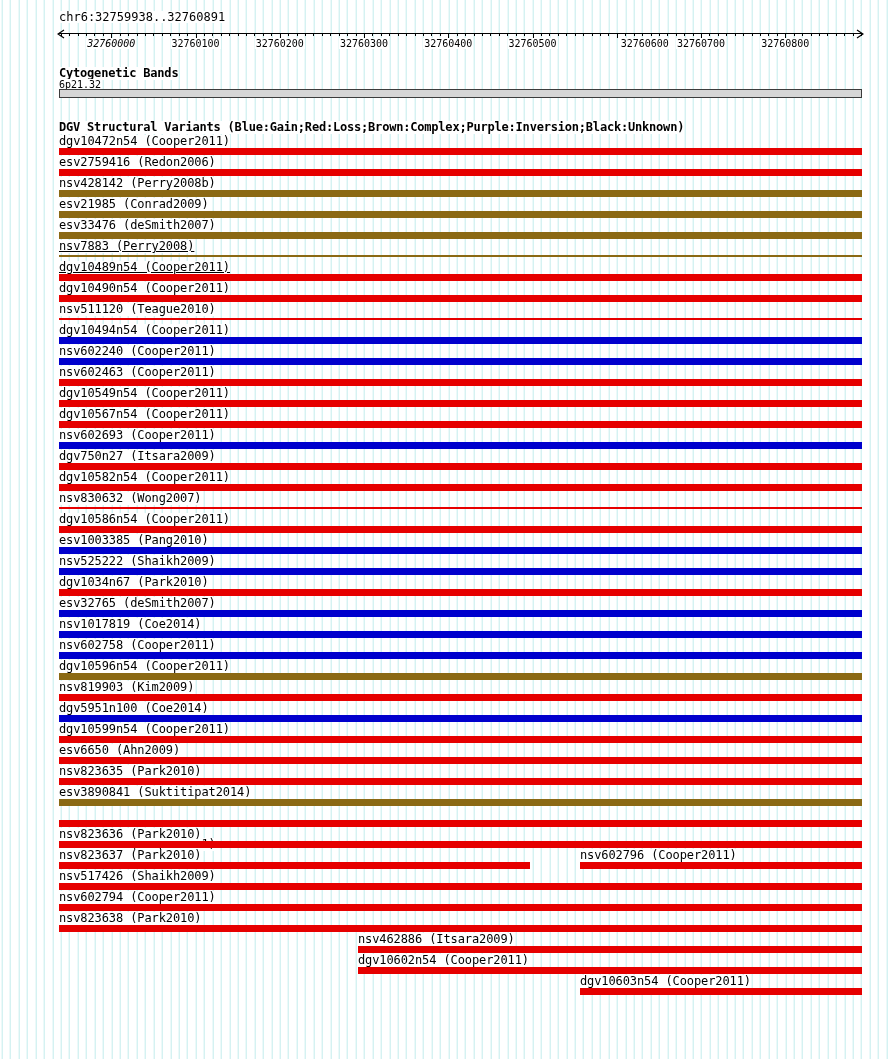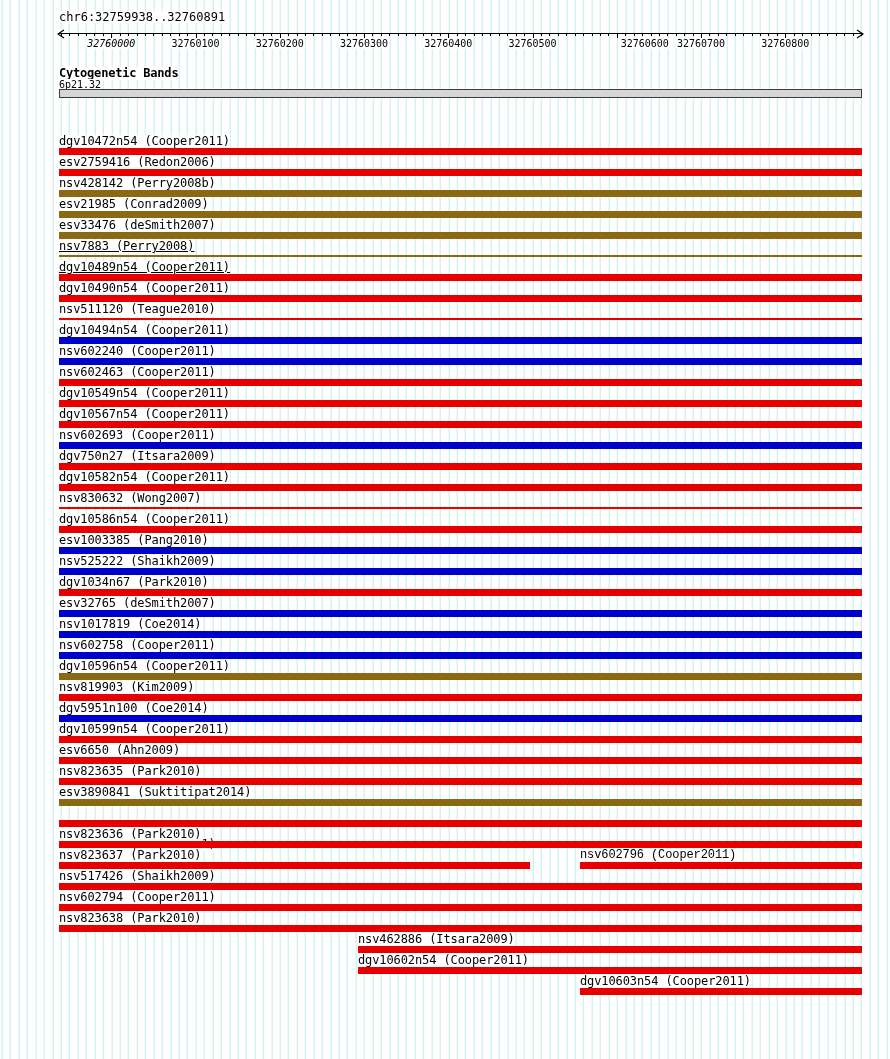--- a/index.html
+++ b/index.html
@@ -147,20 +147,21 @@
       <div class="tick-label" style="left: 785.32px;">32760800</div>
     </div>
 
   <div class="layer">
     <div class="txt" id="cyto-header">Cytogenetic Bands</div>
     <div class="txt" id="band-label">6p21.32</div>
     <div id="cytoband"></div>
   </div>
 
   <div class="layer">
+    <div class="txt" id="dgv-header">DGV Structural Variants (Blue:Gain;Red:Loss;Brown:Complex;Purple:Inversion;Black:Unknown)</div>
     <div class="layer" id="variants">
         <div class="v-label" style="left: 59px; top: 135px;">dgv10472n54 (Cooper2011)</div>
         <div class="v-bar" style="left: 59px; width: 803px; top: 148px; height: 7px; background: rgb(230, 0, 0);"></div>
         <div class="v-label" style="left: 59px; top: 156px;">esv2759416 (Redon2006)</div>
         <div class="v-bar" style="left: 59px; width: 803px; top: 169px; height: 7px; background: rgb(230, 0, 0);"></div>
         <div class="v-label" style="left: 59px; top: 177px;">nsv428142 (Perry2008b)</div>
         <div class="v-bar" style="left: 59px; width: 803px; top: 190px; height: 7px; background: rgb(139, 105, 20);"></div>
         <div class="v-label" style="left: 59px; top: 198px;">esv21985 (Conrad2009)</div>
         <div class="v-bar" style="left: 59px; width: 803px; top: 211px; height: 7px; background: rgb(139, 105, 20);"></div>
         <div class="v-label" style="left: 59px; top: 219px;">esv33476 (deSmith2007)</div>
@@ -218,21 +219,21 @@
         <div class="v-label" style="left: 59px; top: 765px;">nsv823635 (Park2010)</div>
         <div class="v-bar" style="left: 59px; width: 803px; top: 778px; height: 7px; background: rgb(230, 0, 0);"></div>
         <div class="v-label" style="left: 59px; top: 786px;">esv3890841 (Suktitipat2014)</div>
         <div class="v-bar" style="left: 59px; width: 803px; top: 799px; height: 7px; background: rgb(139, 105, 20);"></div>
         <div class="v-label" style="left: 59px; top: 838px; text-align: center;">nsv602793 (Cooper2011)</div>
         <div class="v-bar" style="left: 59px; width: 803px; top: 820px; height: 7px; background: rgb(230, 0, 0);"></div>
         <div class="v-label" style="left: 59px; top: 828px;">nsv823636 (Park2010)</div>
         <div class="v-bar" style="left: 59px; width: 803px; top: 841px; height: 7px; background: rgb(230, 0, 0);"></div>
         <div class="v-label" style="left: 59px; top: 849px;">nsv823637 (Park2010)</div>
         <div class="v-bar" style="left: 59px; width: 471px; top: 862px; height: 7px; background: rgb(230, 0, 0);"></div>
-        <div class="v-label" style="left: 580px; top: 849px; font-family: Liberation Mono, monospace;">nsv602796 (Cooper2011)</div>
+        <div class="v-label" style="left: 580px; top: 849px;">nsv602796 (Cooper2011)</div>
         <div class="v-bar" style="left: 580px; width: 282px; top: 862px; height: 7px; background: rgb(230, 0, 0);"></div>
         <div class="v-label" style="left: 59px; top: 870px;">nsv517426 (Shaikh2009)</div>
         <div class="v-bar" style="left: 59px; width: 803px; top: 883px; height: 7px; background: rgb(230, 0, 0);"></div>
         <div class="v-label" style="left: 59px; top: 891px;">nsv602794 (Cooper2011)</div>
         <div class="v-bar" style="left: 59px; width: 803px; top: 904px; height: 7px; background: rgb(230, 0, 0);"></div>
         <div class="v-label" style="left: 59px; top: 912px;">nsv823638 (Park2010)</div>
         <div class="v-bar" style="left: 59px; width: 803px; top: 925px; height: 7px; background: rgb(230, 0, 0);"></div>
         <div class="v-label" style="left: 358px; top: 933px;">nsv462886 (Itsara2009)</div>
         <div class="v-bar" style="left: 358px; width: 504px; top: 946px; height: 7px; background: rgb(230, 0, 0);"></div>
         <div class="v-label" style="left: 358px; top: 954px;">dgv10602n54 (Cooper2011)</div>

